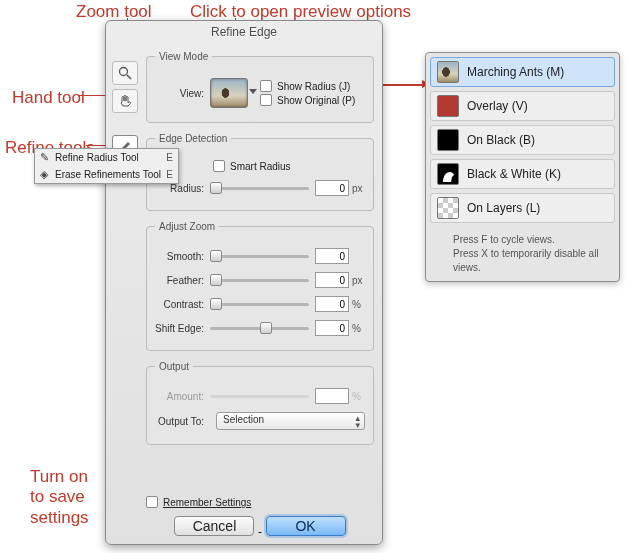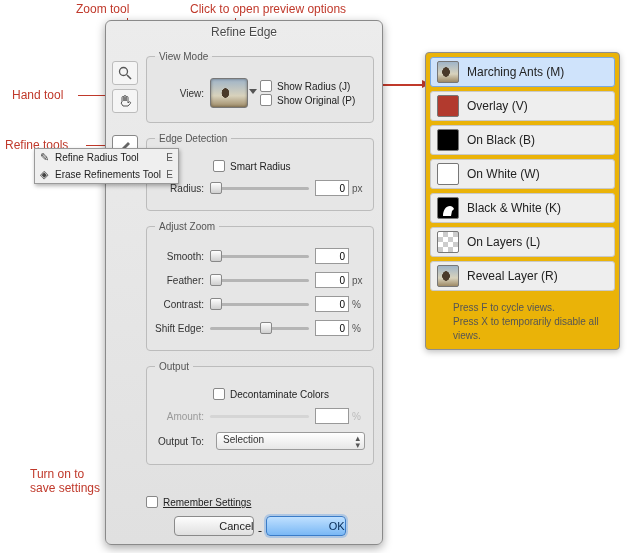--- a/index.html
+++ b/index.html
@@ -9,21 +9,21 @@
     height: 553px;
     background: #fff;
     font-family: "Lucida Grande", Arial, sans-serif;
     font-size: 11px;
     color: #222;
     position: relative;
   }
   .anno {
     position: absolute;
     color: #c0392b;
-    font-size: 12px;
+    font-size: 17px;
   }
   .anno-line {
     position: absolute;
     background: #c0392b;
   }
   .anno-arrowhead-r {
     position: absolute;
     width: 0; height: 0;
     border-top: 4px solid transparent;
     border-bottom: 4px solid transparent;
@@ -193,22 +193,22 @@
     text-align: center;
   }
   .btn {
     display: inline-block;
     width: 80px;
     height: 20px;
     line-height: 18px;
     border: 1px solid #8a8a8a;
     border-radius: 4px;
     background: linear-gradient(#fdfdfd,#e0e0e0);
-    font-size: 11px;
-    text-align: right;
+    font-size: 14px;
+    text-align: center;
     margin: 0 4px;
   }
   .btn.primary {
     background: linear-gradient(#bfe0ff,#7ab8f5);
     border-color: #3a7cc8;
     color: #062a55;
     box-shadow: 0 0 0 2px rgba(100,160,230,.4);
   }
   .popup {
     position: absolute;
@@ -230,21 +230,21 @@
     color: #444;
   }
   .popup .txt { flex: 1; }
   .popup .key { color: #555; }
 
   .preview-panel {
     position: absolute;
     left: 425px;
     top: 52px;
     width: 195px;
-    background: #eab308;
+    background: #e5e5e5;
     border: 1px solid #8e8e8e;
     border-radius: 4px;
     box-shadow: 0 2px 6px rgba(0,0,0,.25);
     padding: 4px;
   }
   .pv-item {
     display: flex;
     align-items: center;
     border: 1px solid #c9c9c9;
     border-radius: 3px;
@@ -398,24 +398,20 @@
             <div class="track"></div>
             <div class="thumb" style="left:50%"></div>
           </div>
         <input class="numbox" value="0" style="">
         <div class="unit">%</div>
       </div>
     </fieldset>
 
     <fieldset>
       <legend>Output</legend>
-      <div class="row" style="padding-left:58px">
-        <span class="checkbox"></span>
-        <span>Decontaminate Colors</span>
-      </div>
       <div class="row">
         <div class="label dim">Amount:</div>
         <div class="slider" style="opacity:.35">
             <div class="track"></div>
           </div>
         <input class="numbox" style="color: rgb(187, 187, 187);" value="">
         <div class="unit" style="color:#bbb">%</div>
       </div>
       <div class="row">
         <div class="label">Output To:</div>
@@ -460,35 +456,27 @@
       </div>
       <div class="pv-item">
         <div class="pv-thumb" style="background: rgb(178, 58, 46);"></div>
         <span>Overlay (V)</span>
       </div>
       <div class="pv-item">
         <div class="pv-thumb" style="background: rgb(0, 0, 0);"></div>
         <span>On Black (B)</span>
       </div>
       <div class="pv-item">
-        <div class="pv-thumb" style="background: rgb(255, 255, 255);"></div>
-        <span>On White (W)</span>
-      </div>
-      <div class="pv-item">
         <div class="pv-thumb" style="background: rgb(0, 0, 0); position: relative;"><svg width="22" height="22" viewBox="0 0 22 22">
             <path d="M5 18c0-6 3-10 7-10 3 0 4 3 4 3l-2 2-1 5z" fill="#fff"></path>
           </svg></div>
         <span>Black &amp; White (K)</span>
       </div>
       <div class="pv-item">
         <div class="pv-thumb" style="background: repeating-conic-gradient(rgb(204, 204, 204) 0deg, rgb(204, 204, 204) 25%, rgb(255, 255, 255) 0deg, rgb(255, 255, 255) 50%) 0px 0px / 10px 10px;"></div>
         <span>On Layers (L)</span>
       </div>
-      <div class="pv-item">
-        <div class="pv-thumb horse"></div>
-        <span>Reveal Layer (R)</span>
-      </div>
     </div>
   <div class="pv-foot">
     <div>Press F to cycle views.</div>
     <div>Press X to temporarily disable all views.</div>
   </div>
 </div>
 
 </body></html>

